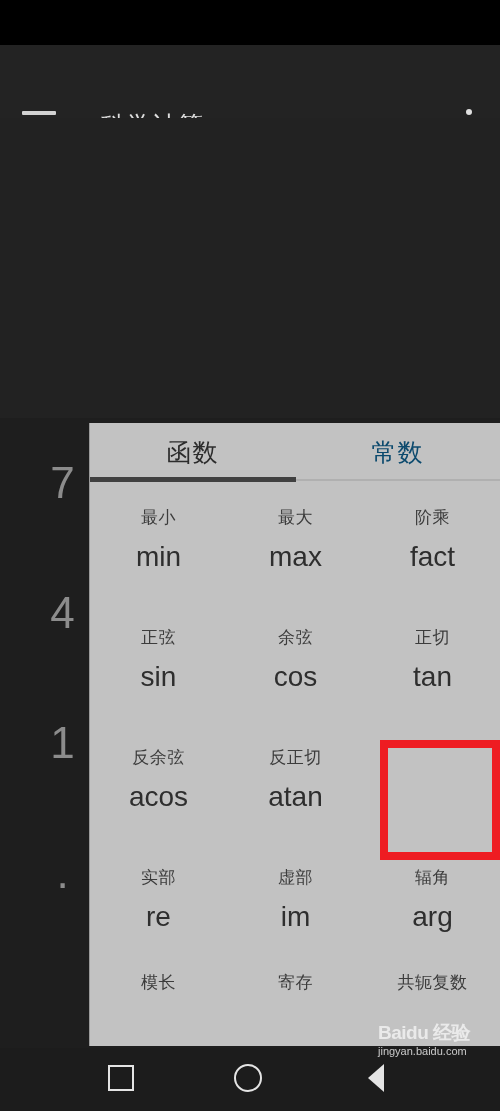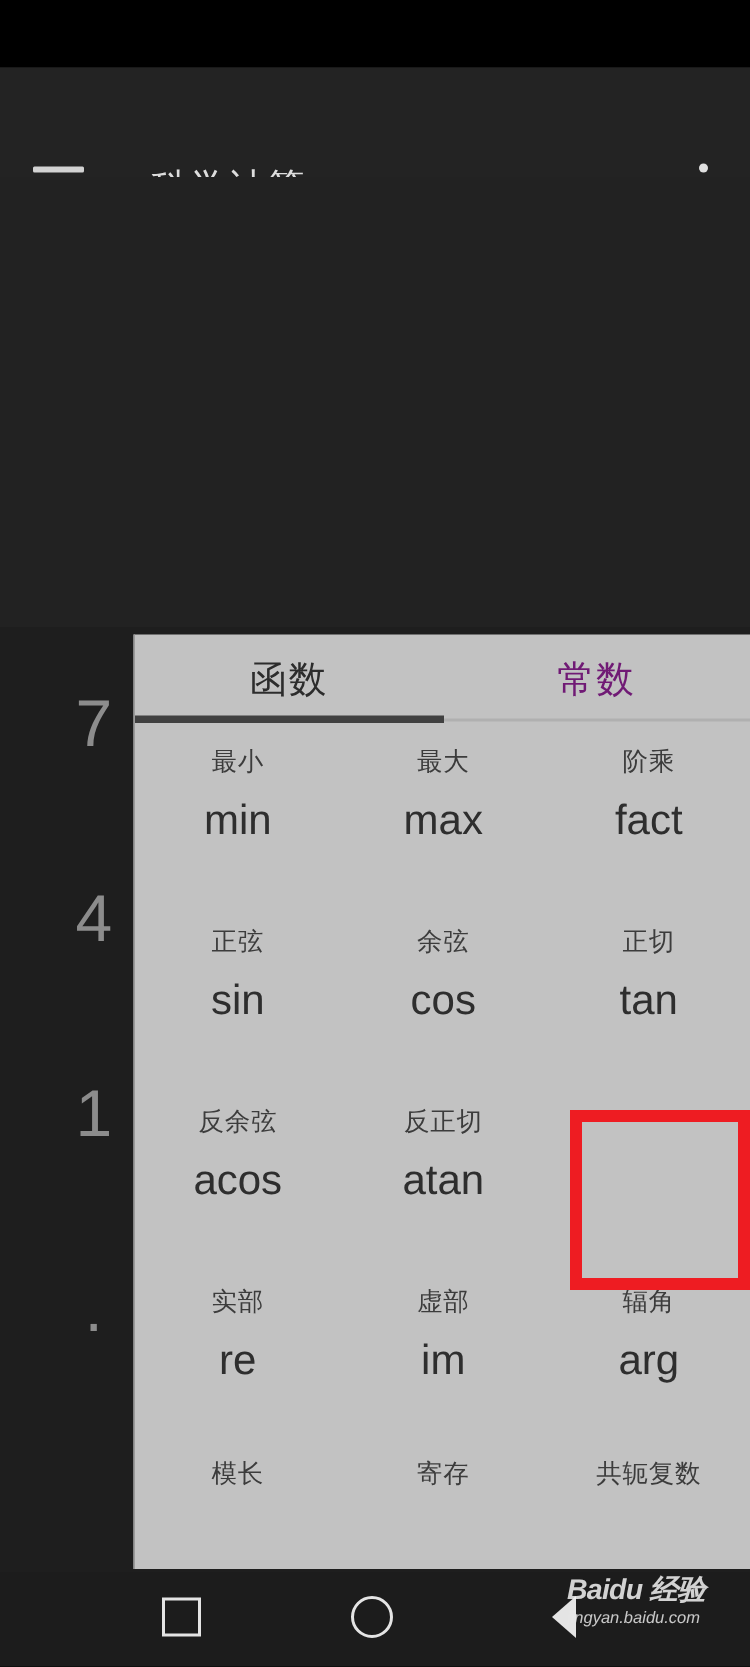--- a/index.html
+++ b/index.html
@@ -91,21 +91,21 @@
     width:100%; height:58px;
     display:flex;
   }
   .panel-tab {
     flex:1;
     display:flex; align-items:center; justify-content:center;
     font-size:25px; color:#4a4a4a;
     letter-spacing:1px;
   }
   .panel-tab.active { color:#2c2c2c; }
-  .panel-tab.inactive { color:#701a75;font-family:Liberation Mono, monospace; }
+  .panel-tab.inactive { color:#0c4a6e;font-family:Liberation Mono, monospace; }
   #tab-divider {
     position:absolute; left:0; top:56px;
     width:411px; height:2px;
     background:#b0b0b0;
   }
   #tab-indicator {
     position:absolute; left:0; top:54px;
     width:206px; height:5px;
     background:#404040;
   }
@@ -116,21 +116,21 @@
   }
   .fn-row {
     display:flex;
     width:411px; height:120px;
   }
   .fn-cell {
     width:137px; height:120px;
     position:relative;
     display:flex; flex-direction:column;
     align-items:center; justify-content:flex-start;
-    padding-top:15px;
+    padding-top:25px;
   }
   .fn-label {
     font-size:17px; color:#3c3c3c;
     line-height:22px;
     letter-spacing:0.5px;
   }
   .fn-name {
     font-size:28px; color:#2e2e2e;
     font-weight:300;
     line-height:48px;
@@ -168,25 +168,24 @@
   #nav-back {
     position:absolute; left:368px; top:16px;
     width:0; height:0;
     border-top:14px solid transparent;
     border-bottom:14px solid transparent;
     border-right:16px solid #e4e4e4;
   }
 
   
   #watermark {
-    position:absolute; left:378px; top:1050px;
+    position:absolute; left:378px; top:1022px;
     width:120px; height:46px;
     opacity:0.85;
     pointer-events:none;
-    font-style:italic;
   }
   #watermark-main {
     font-size:19px; color:#f2f2f2;
     font-weight:bold;
     line-height:22px;
     white-space:nowrap;
     letter-spacing:-0.5px;
   }
   #watermark-url {
     font-size:11px; color:#e6e6e6;

